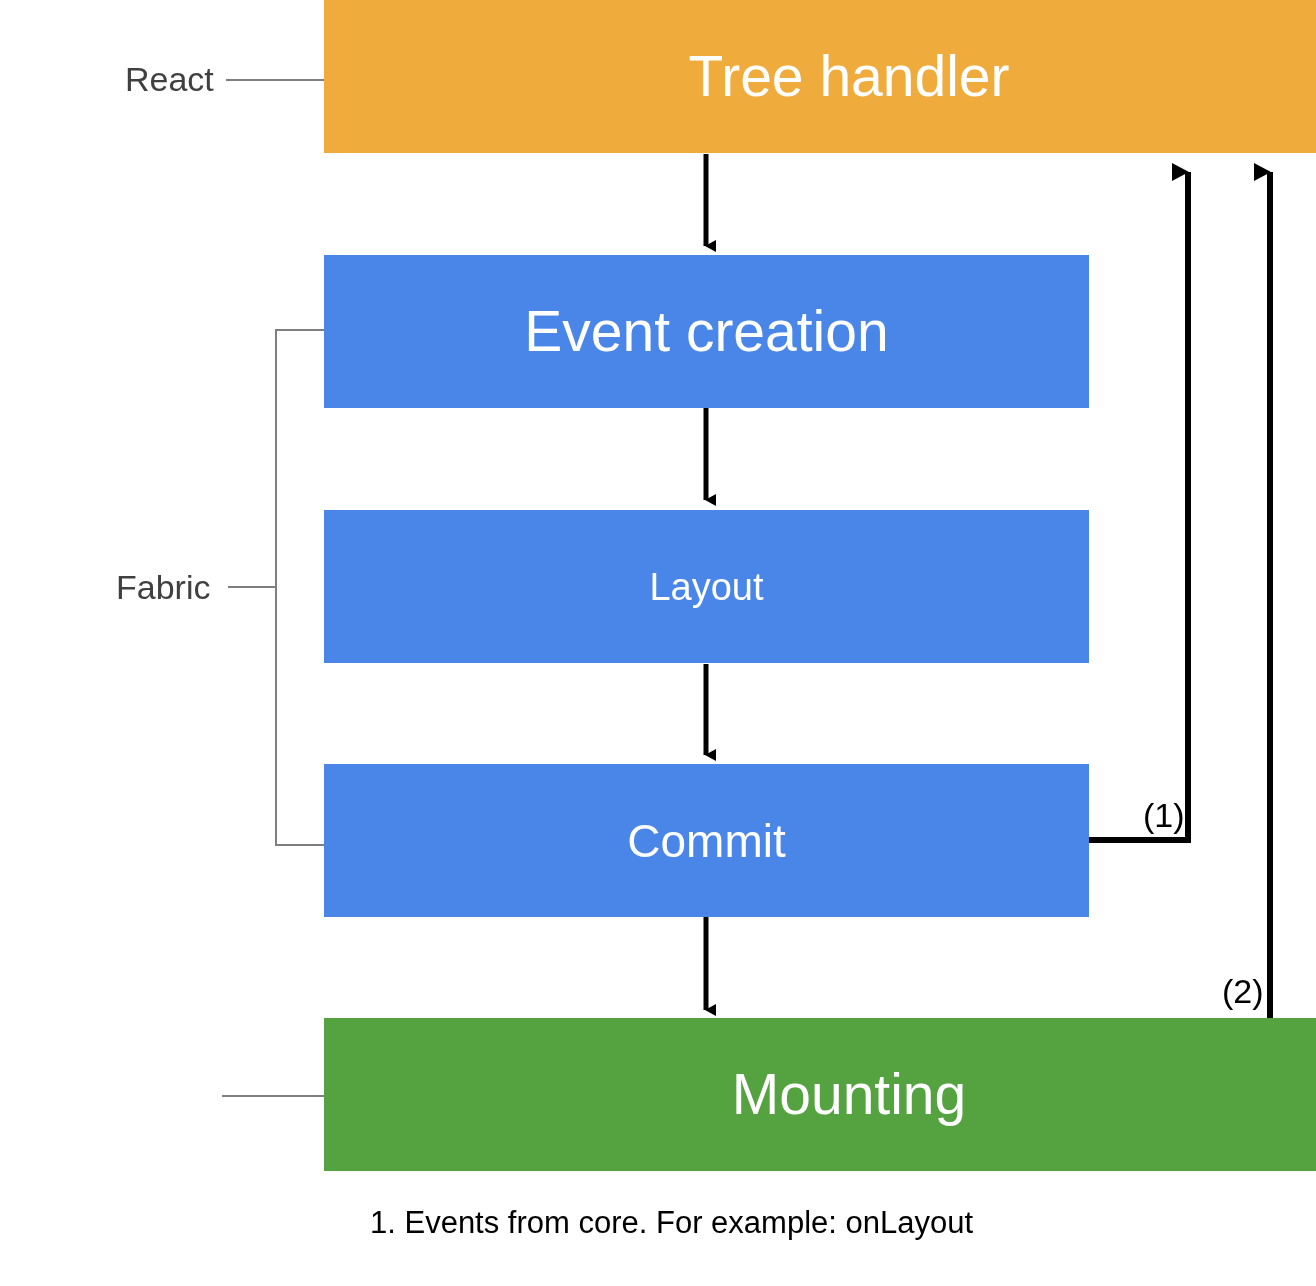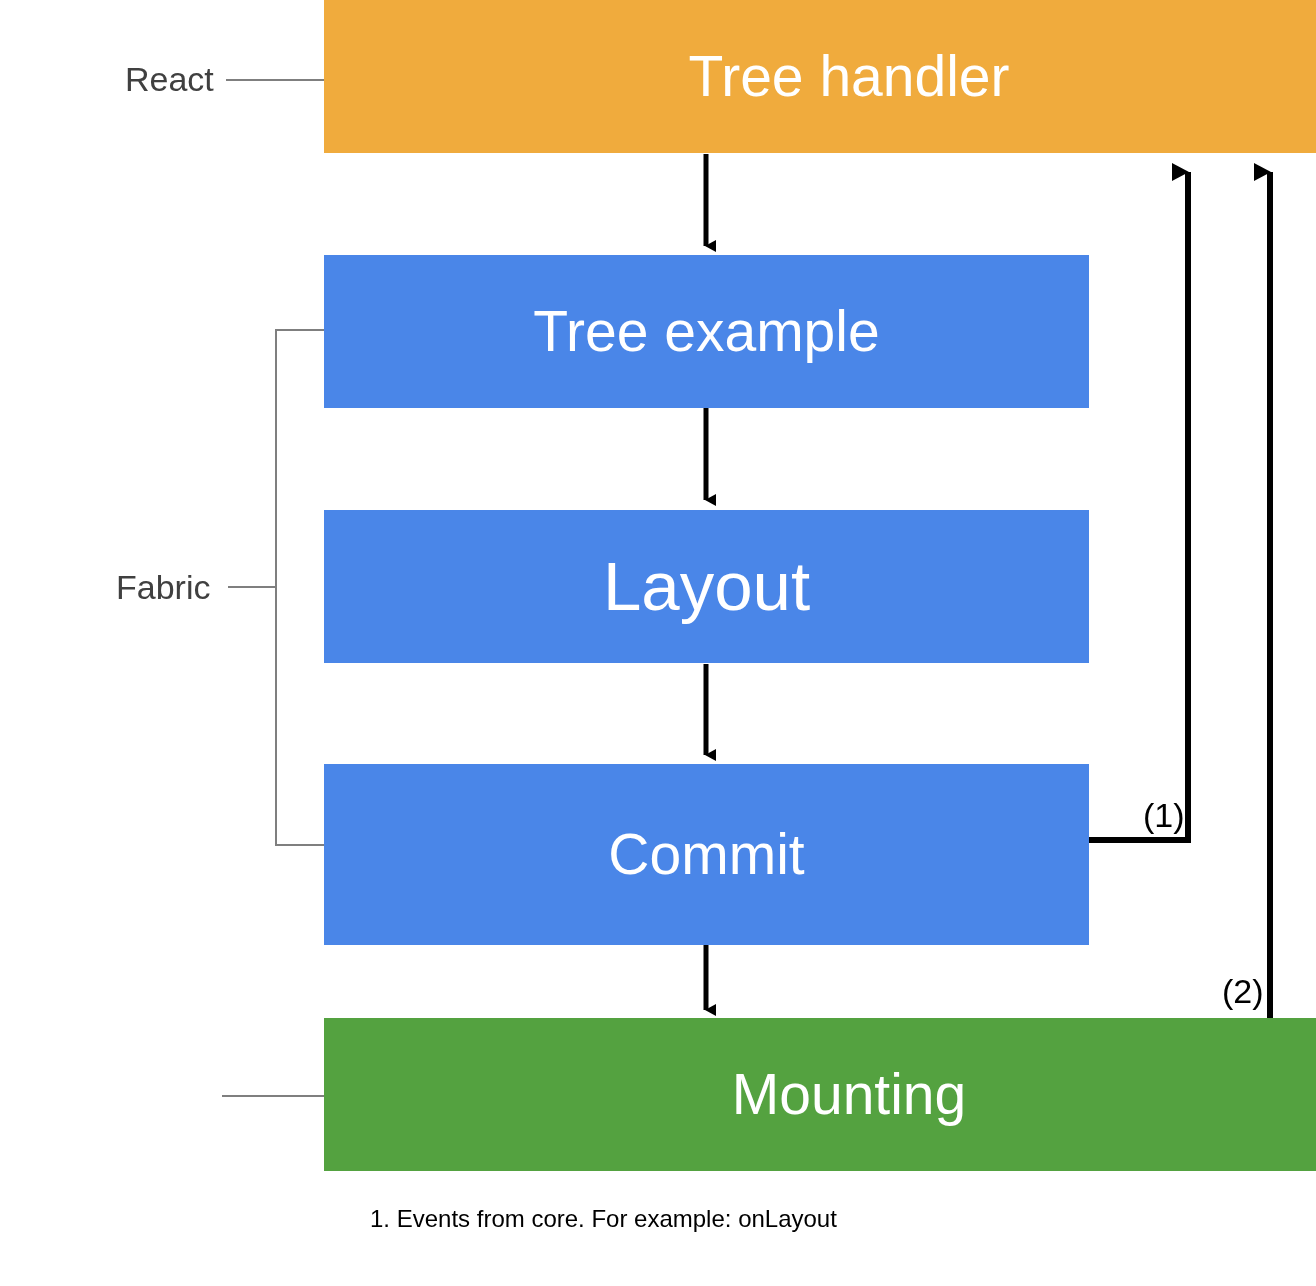--- a/index.html
+++ b/index.html
@@ -46,21 +46,21 @@
     font-size: 34px;
     color: #000000;
     white-space: nowrap;
     line-height: 1;
   }
   .footnotes {
     position: absolute;
     left: 370px;
     top: 1203px;
     font-family: "Liberation Sans", sans-serif;
-    font-size: 24px;
+    font-size: 31px;
     color: #000000;
     line-height: 1.32;
     white-space: nowrap;
   }
   .footnote-line { display: block; }
 
   svg.overlay {
     position: absolute;
     left: 0;
     top: 0;
@@ -102,28 +102,28 @@
     <path d="M1089,840 L1188,840 L1188,172" fill="none" stroke="#000000" stroke-width="6" marker-end="url(#arrowUp)"></path>
 
     <path d="M1270,1022 L1270,172" fill="none" stroke="#000000" stroke-width="6" marker-end="url(#arrowUp)"></path>
   </svg>
 
   <div class="node node-react" style="left:324px; top:0px; width:1050px; height:153px; font-size:57px;">
     <span>Tree handler</span>
   </div>
 
   <div class="node node-fabric" style="left:324px; top:255px; width:765px; height:153px; font-size:57px;">
-    <span>Tree example</span>
+    <span>Event creation</span>
   </div>
 
-  <div class="node node-fabric" style="left:324px; top:510px; width:765px; height:153px; font-size:69px;">
+  <div class="node node-fabric" style="left:324px; top:510px; width:765px; height:153px; font-size:38px;">
     <span>Layout</span>
   </div>
 
-  <div class="node node-fabric" style="left:324px; top:764px; width:765px; height:181px; font-size:57px;">
+  <div class="node node-fabric" style="left:324px; top:764px; width:765px; height:153px; font-size:46px;">
     <span>Commit</span>
   </div>
 
   <div class="node node-host" style="left:324px; top:1018px; width:1050px; height:153px; font-size:57px;">
     <span>Mounting</span>
   </div>
 
   <div class="side-label" style="left:125px; top:62px;">React</div>
 
   <div class="side-label" style="left:116px; top:570px;">Fabric</div>

